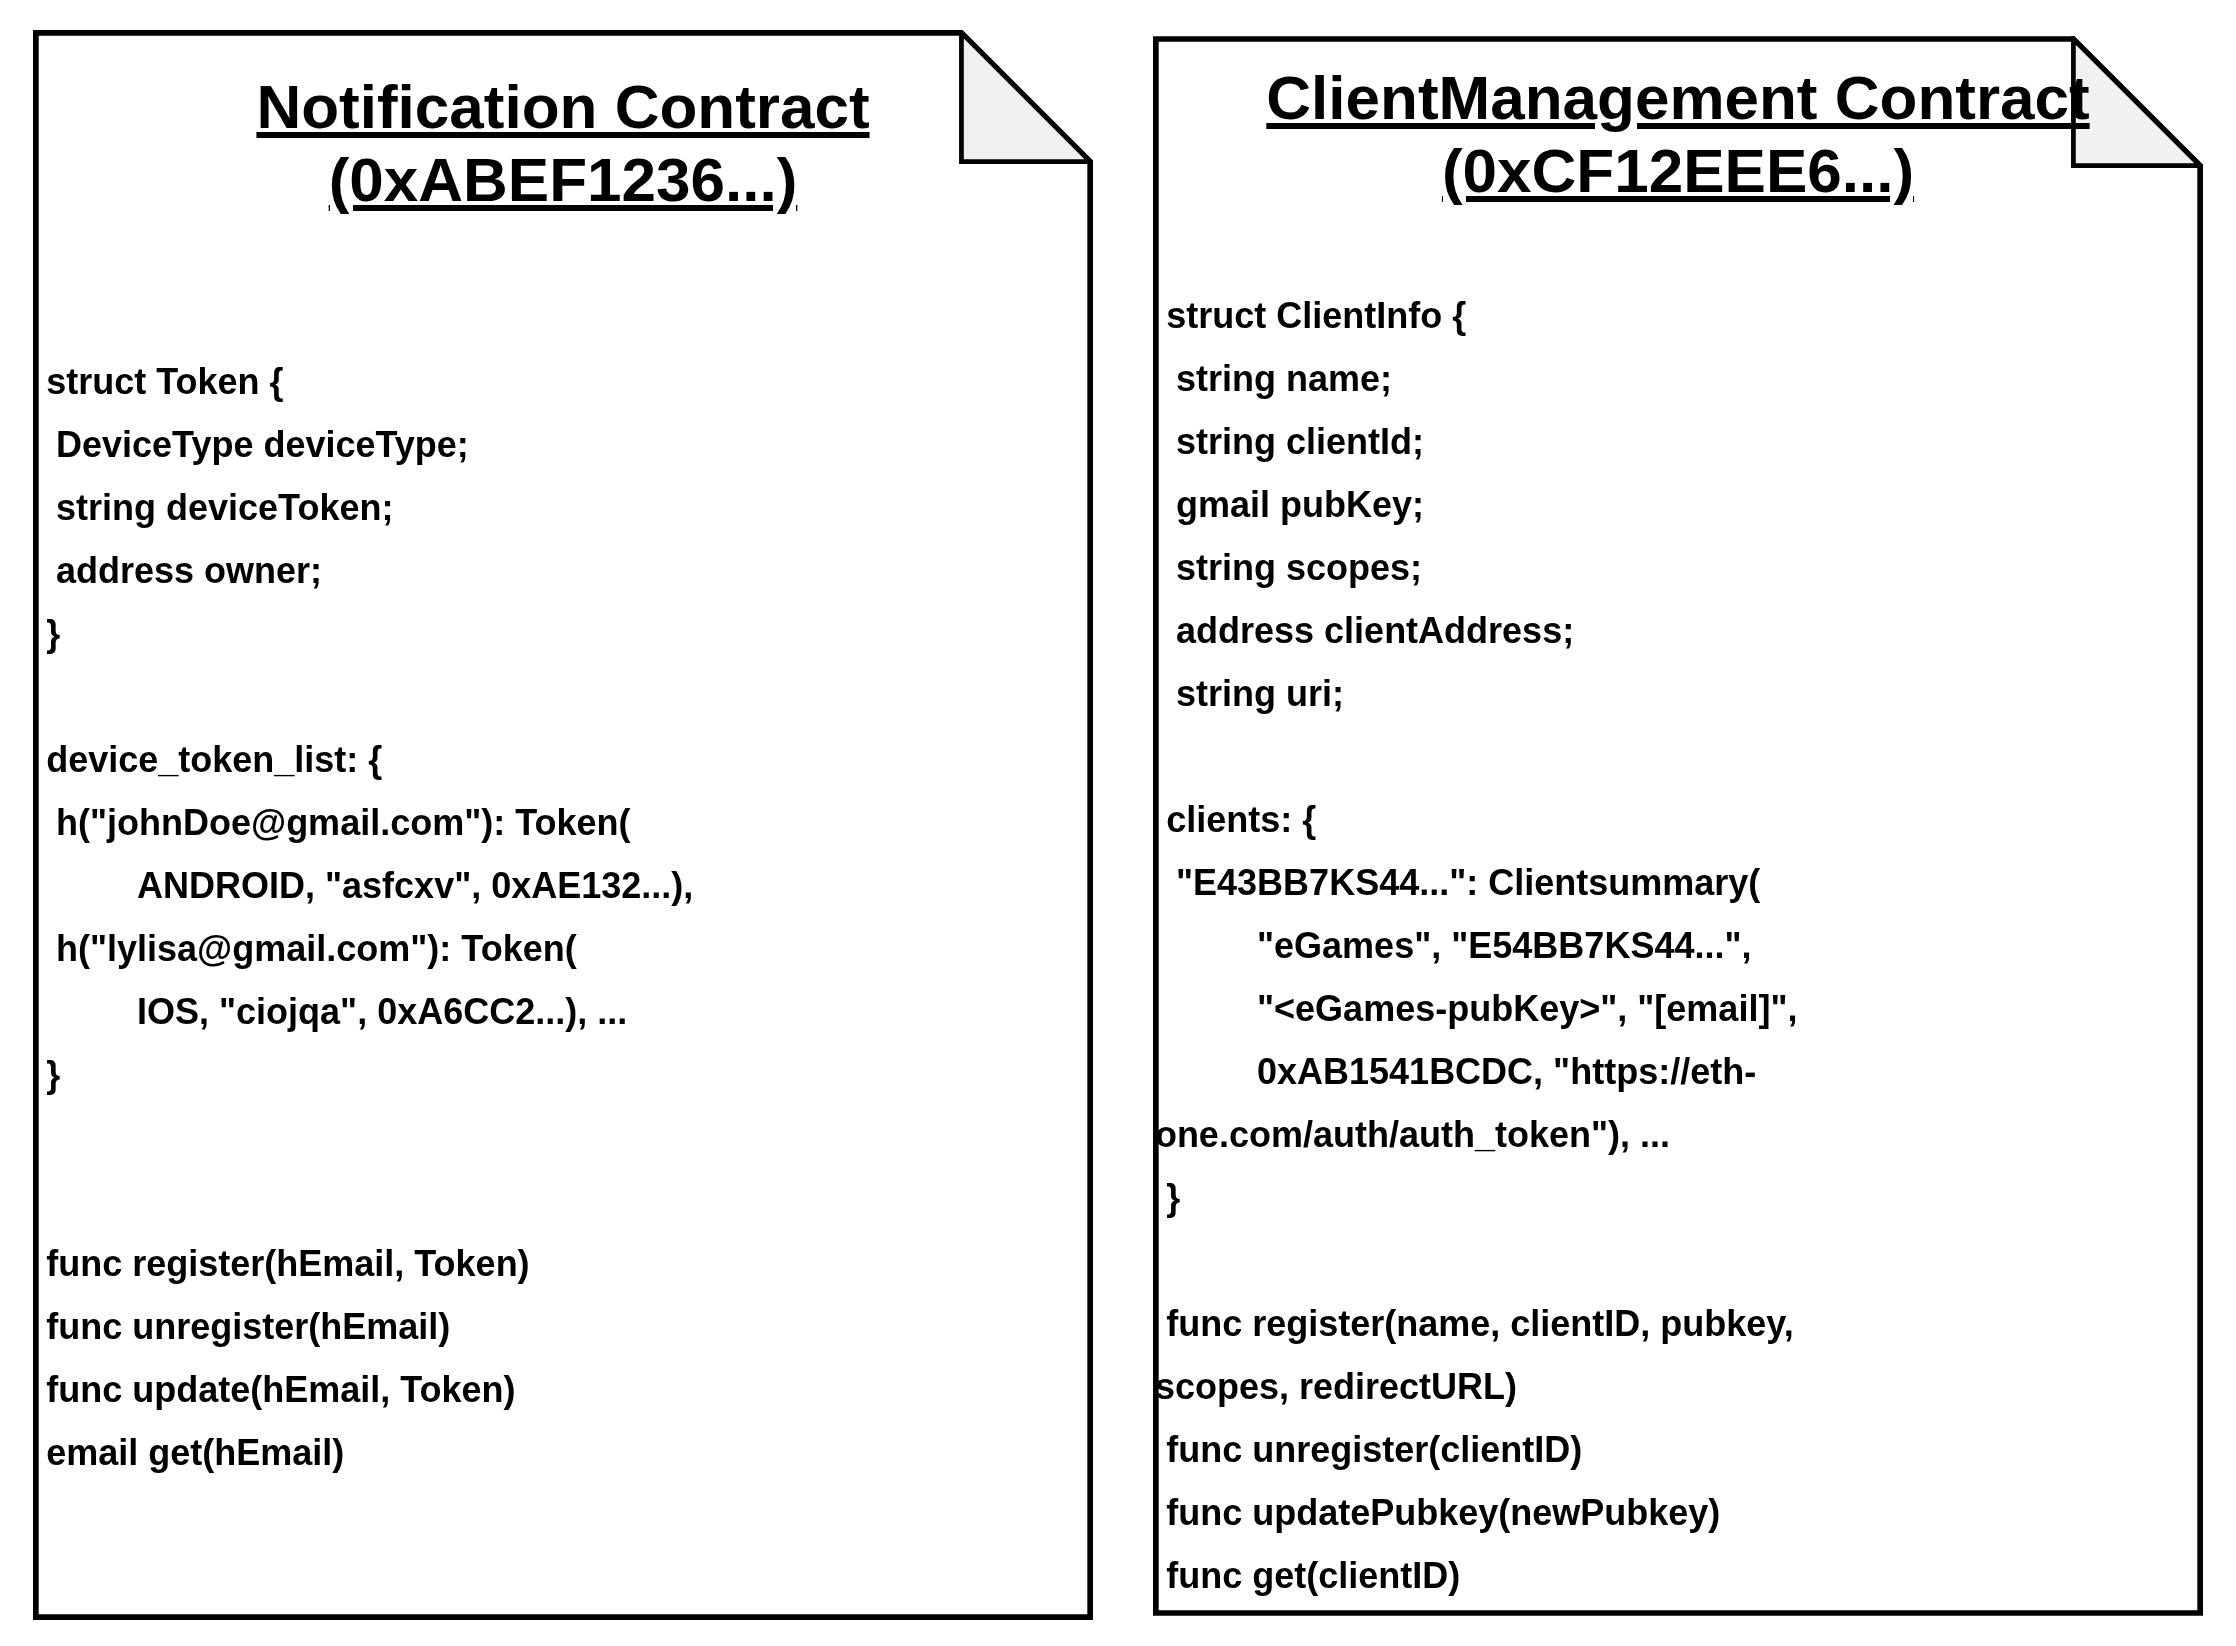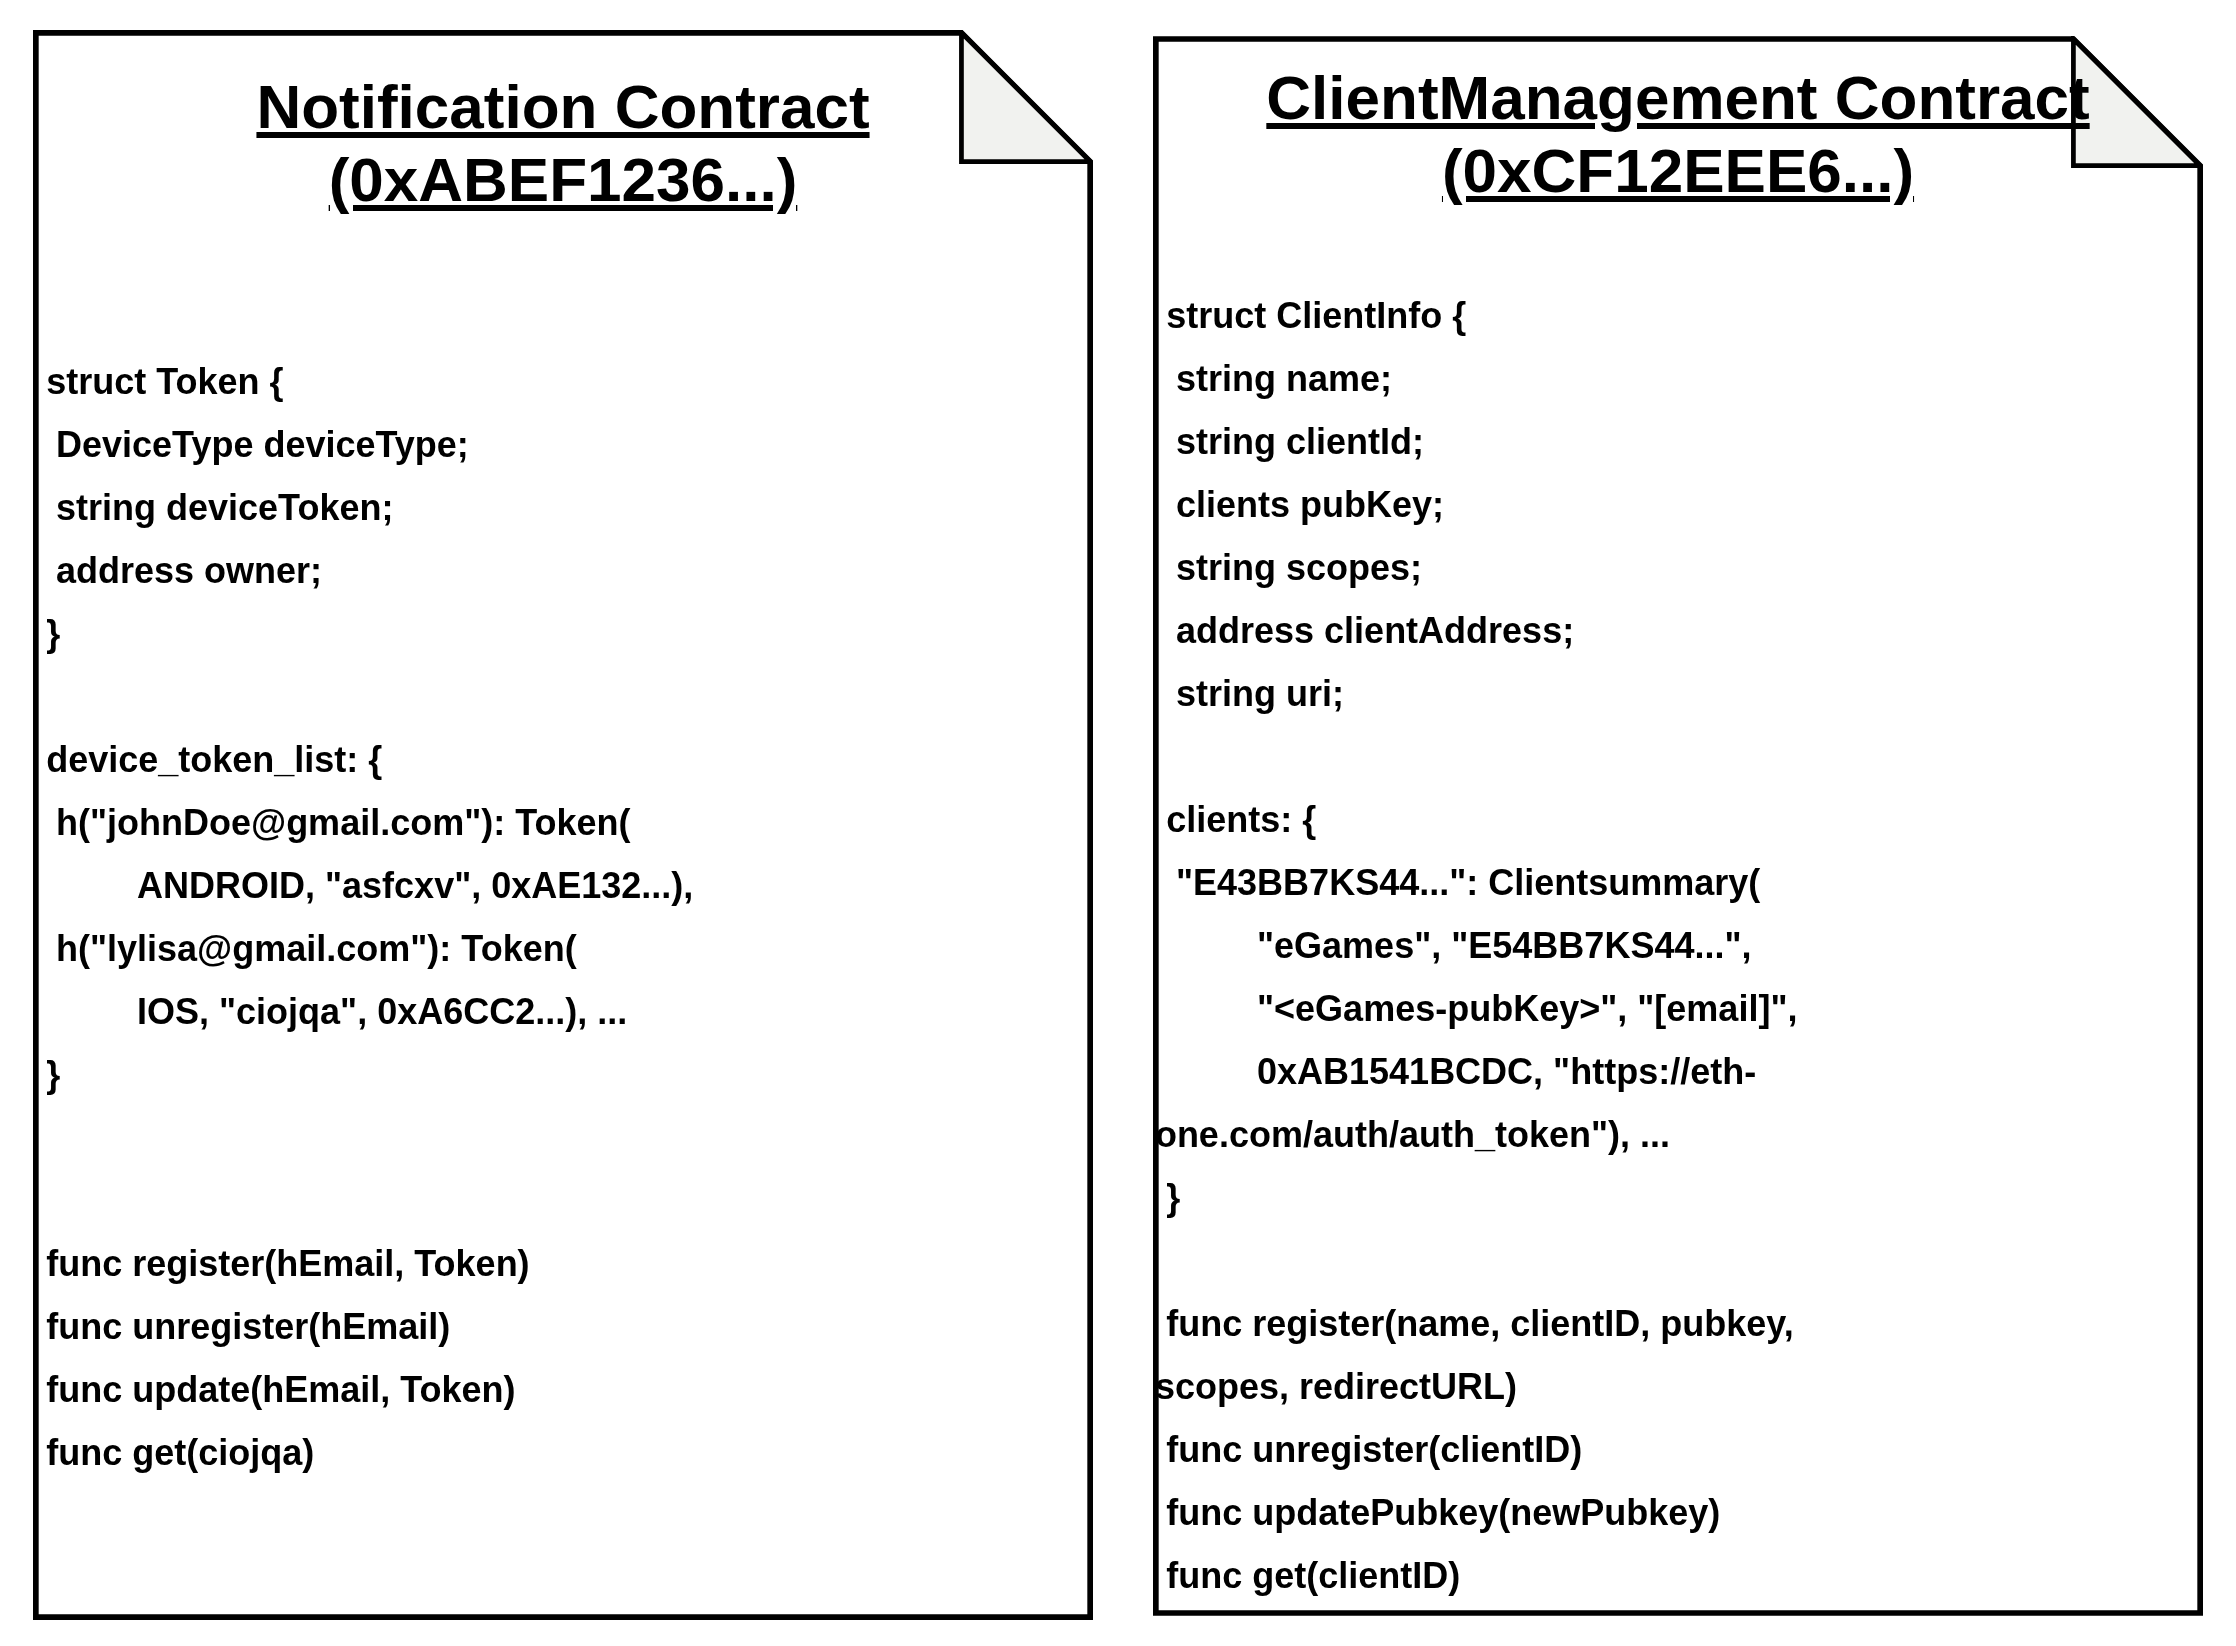--- a/index.html
+++ b/index.html
@@ -58,38 +58,38 @@
         <div class="code-line ind-1">h("johnDoe@gmail.com"): Token(</div>
         <div class="code-line ind-2">ANDROID, "asfcxv", 0xAE132...),</div>
         <div class="code-line ind-1">h("lylisa@gmail.com"): Token(</div>
         <div class="code-line ind-2">IOS, "ciojqa", 0xA6CC2...), ...</div>
         <div class="code-line ind-0">}</div>
         <div class="code-line ind-0">&nbsp;</div>
         <div class="code-line ind-0">&nbsp;</div>
         <div class="code-line ind-0">func register(hEmail, Token)</div>
         <div class="code-line ind-0">func unregister(hEmail)</div>
         <div class="code-line ind-0">func update(hEmail, Token)</div>
-        <div class="code-line ind-0">func get(ciojqa)</div>
+        <div class="code-line ind-0">email get(hEmail)</div>
       </div>
   </div>
 
   <div class="doc" style="left:1153px; top:36px; width:1050px; height:1580px;">
     <svg class="doc-shape" viewBox="0 0 1110 1670" aria-hidden="true">
       <polygon points="3,3 973,3 1107,137 1107,1667 3,1667" stroke="#000000" stroke-width="6" fill="#ffffff"></polygon>
       <polygon points="973,3 973,137 1107,137" stroke="#000000" stroke-width="5" fill="#f1f2ef"></polygon>
     </svg>
     <div class="doc-title" style="top:24.6px;">
       <div>ClientManagement Contract</div>
       <div>(0xCF12EEE6...)</div>
     </div>
     <div class="doc-body" style="top:248px;">
         <div class="code-line ind-0">struct ClientInfo {</div>
         <div class="code-line ind-1">string name;</div>
         <div class="code-line ind-1">string clientId;</div>
-        <div class="code-line ind-1">clients pubKey;</div>
+        <div class="code-line ind-1">gmail pubKey;</div>
         <div class="code-line ind-1">string scopes;</div>
         <div class="code-line ind-1">address clientAddress;</div>
         <div class="code-line ind-1">string uri;</div>
         <div class="code-line ind-0">&nbsp;</div>
         <div class="code-line ind-0">clients: {</div>
         <div class="code-line ind-1">"E43BB7KS44...": Clientsummary(</div>
         <div class="code-line ind-2">"eGames", "E54BB7KS44...",</div>
         <div class="code-line ind-2">"&lt;eGames-pubKey&gt;", "[email]",</div>
         <div class="code-line ind-2">0xAB1541BCDC, "https://eth-</div>
         <div class="code-line ind-f">one.com/auth/auth_token"), ...</div>

